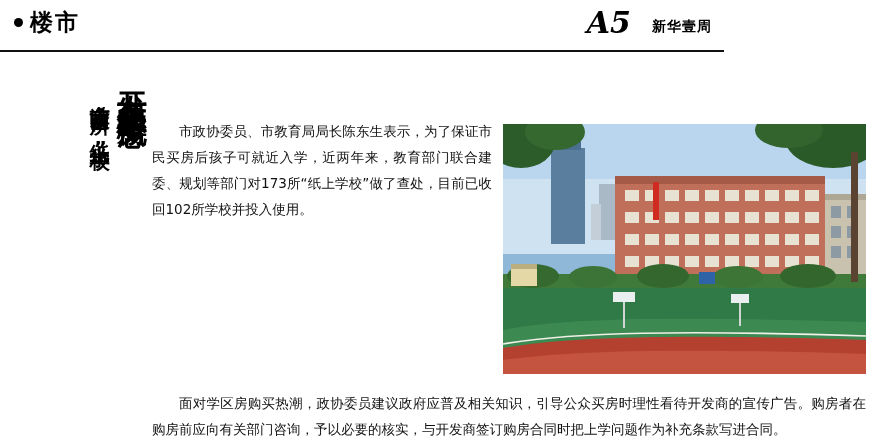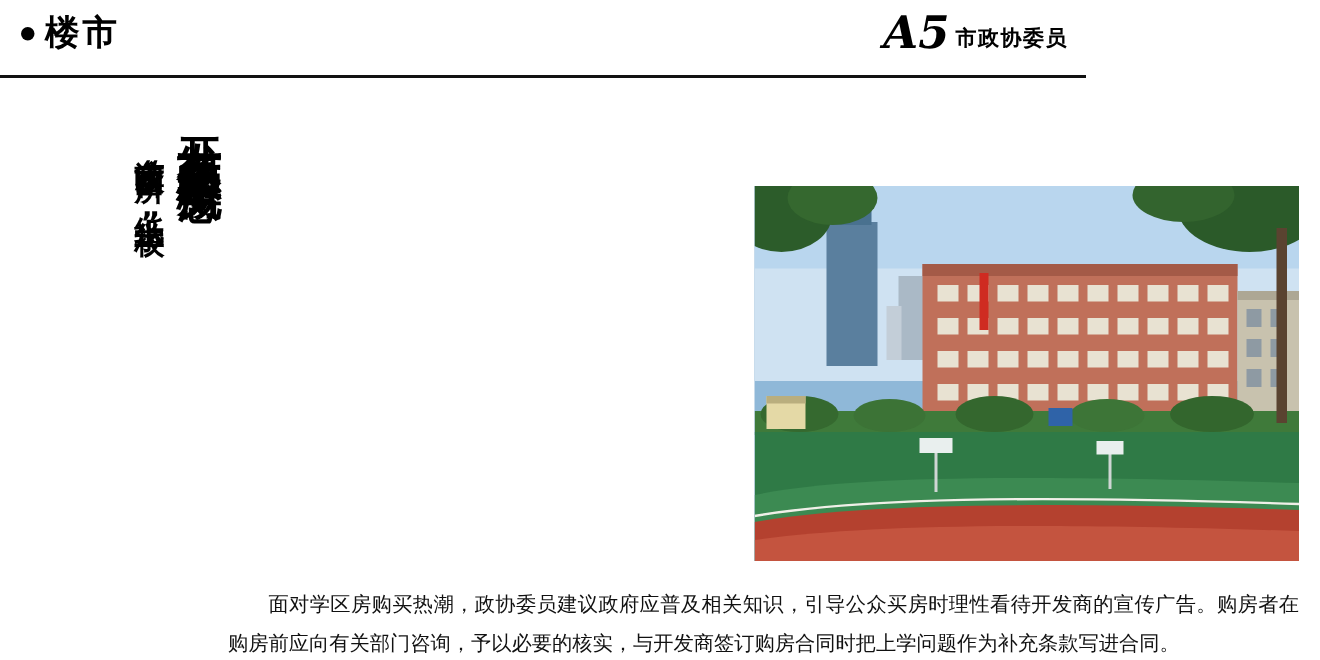--- a/index.html
+++ b/index.html
@@ -49,21 +49,21 @@
     color: #000000;
     letter-spacing: 2px;
     line-height: 28px;
   }
   .masthead-right {
     position: absolute;
     right: 12px;
     top: 5px;
     display: flex;
     align-items: baseline;
-    gap: 4px;
+    gap: 21px;
   }
   .page-code {
     font-family: "DejaVu Serif", "Liberation Serif", serif;
     font-size: 30px;
     font-weight: bold;
     font-style: italic;
     color: #000000;
     letter-spacing: 0px;
   }
   .paper-name {
@@ -165,32 +165,33 @@
 
 <div class="page">
 
   <div class="masthead">
     <div class="section-tag">
       <span class="section-bullet"></span>
       <span class="section-name">楼市</span>
     </div>
     <div class="masthead-right">
       <span class="page-code">A5</span>
-      <span class="paper-name">市政协委员</span>
+      <span class="paper-name">新华壹周</span>
     </div>
   </div>
 
   <div class="content">
 
     <div class="headline-block">
       <div class="v-title v-main">开发商忽悠学区房概念</div>
       <div class="v-title v-sub">济南收回百所“纸上学校”</div>
     </div>
 
     <div class="article">
+      <p>市政协委员、市教育局局长陈东生表示，为了保证市民买房后孩子可就近入学，近两年来，教育部门联合建委、规划等部门对173所“纸上学校”做了查处，目前已收回102所学校并投入使用。</p>
     </div>
 
     <div class="article-wide">
       <p>面对学区房购买热潮，政协委员建议政府应普及相关知识，引导公众买房时理性看待开发商的宣传广告。购房者在购房前应向有关部门咨询，予以必要的核实，与开发商签订购房合同时把上学问题作为补充条款写进合同。</p>
     </div>
 
     <div class="photo">
       <svg width="363" height="250" viewBox="0 0 363 250" xmlns="http://www.w3.org/2000/svg">
 
         <rect x="0" y="0" width="363" height="130" fill="#cfe2f2"></rect>

